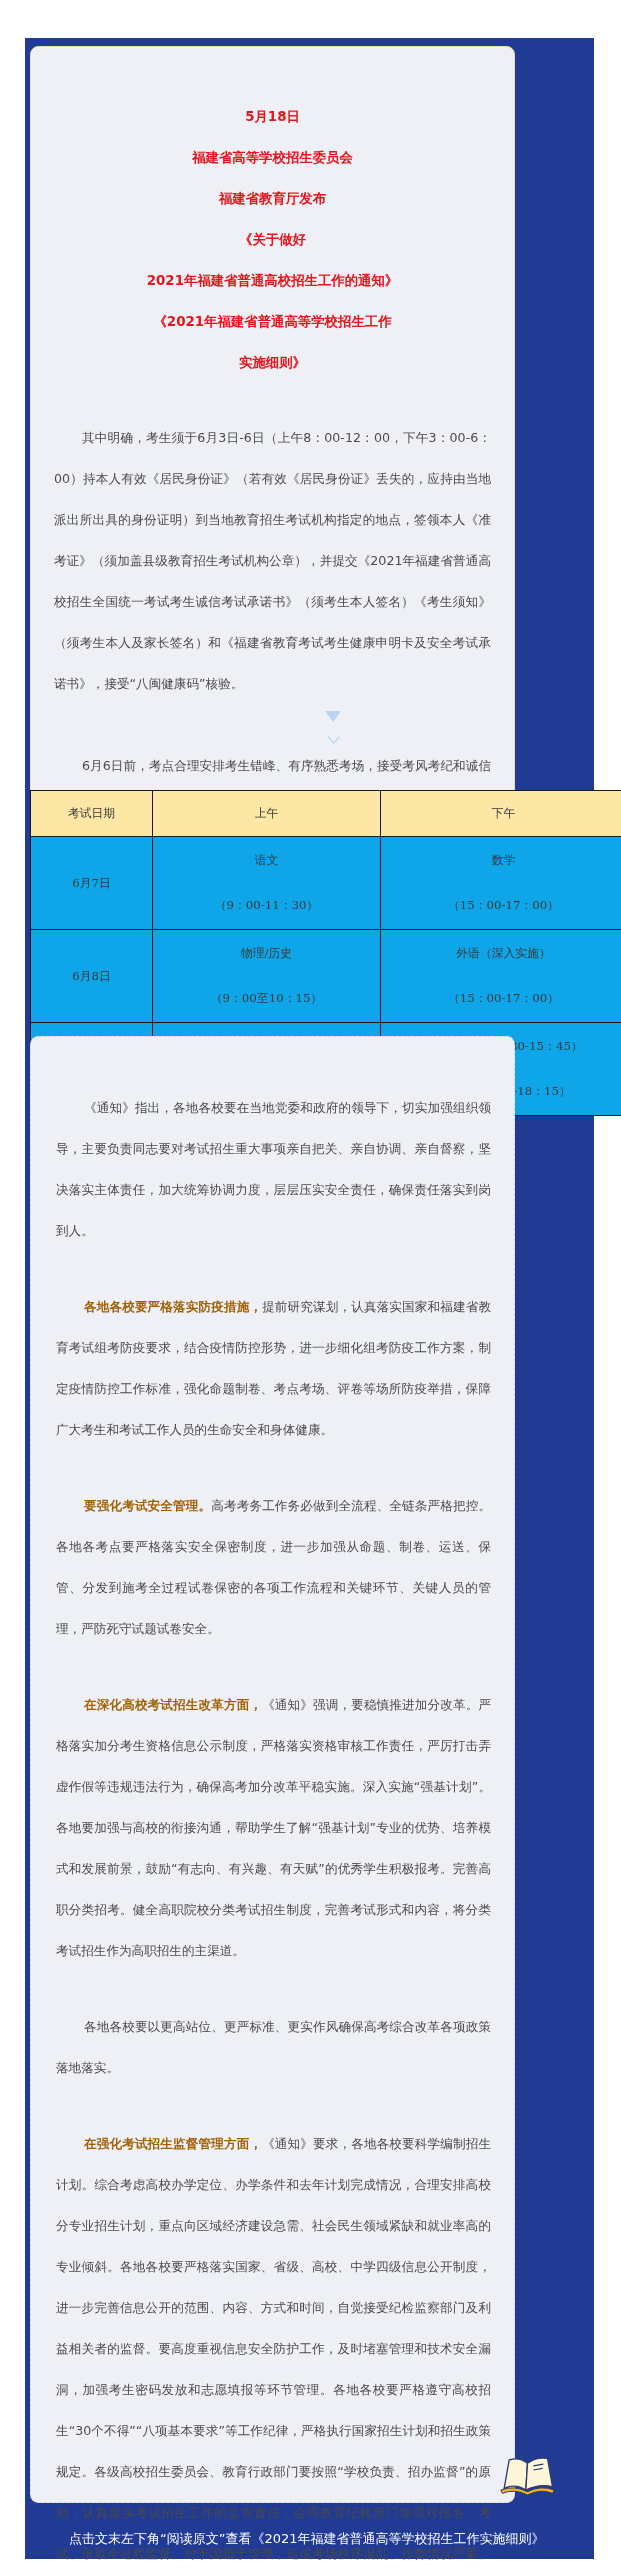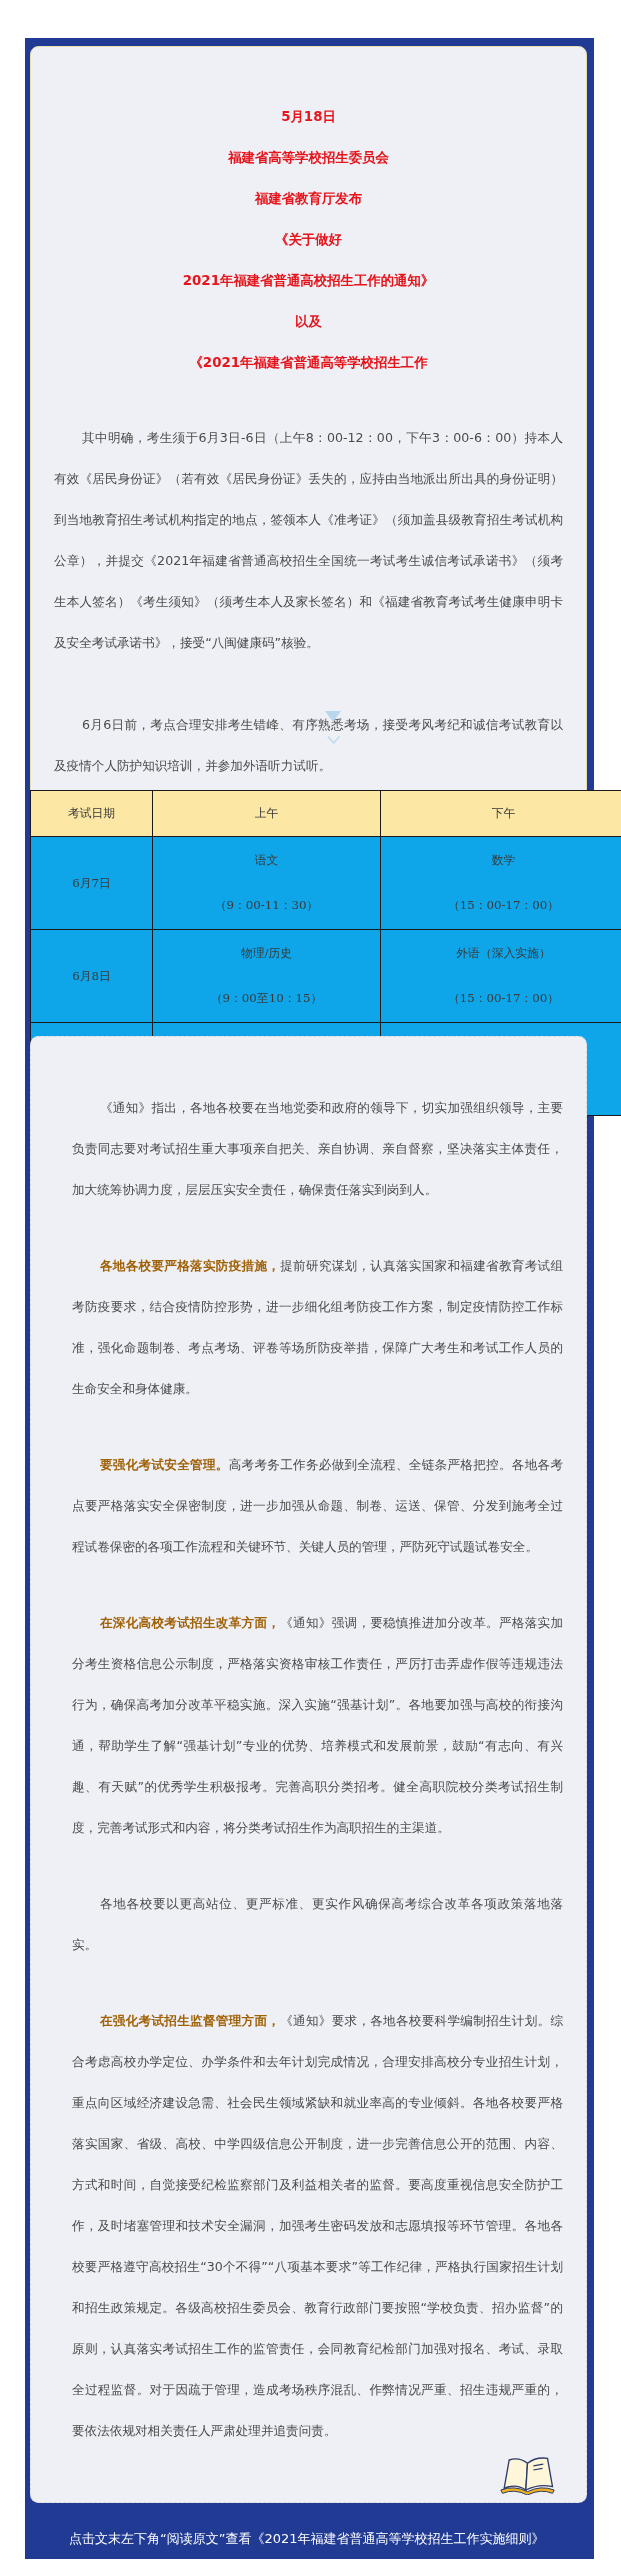--- a/index.html
+++ b/index.html
@@ -1,20 +1,20 @@
 <!DOCTYPE html>
 <html style="font-size:13.4px"><head>
 <meta charset="utf-8">
 <style>
   html, body { margin: 0; padding: 0; background: #ffffff; }
   body { width: 621px; height: 2576px; position: relative; overflow: hidden;
          font-family: "DejaVu Sans", "Liberation Sans", sans-serif; }
   .frame { position: absolute; left: 25px; top: 38px; width: 569px; height: 2521px;
            background: #213b94; }
-  .card { position: absolute; left: 5px; width: 557px; background: #eef0f6;
+  .card { position: absolute; left: 5px; width: 485px; background: #eef0f6;
           border-radius: 8.4px; box-sizing: border-box; }
   .card1 { top: 8.4px; height: 284px; border: 0.8px solid #e8e0a8; }
   .card2 { top: 329px; border: 0.8px dashed #d6d8de; }
 
   .red-head { text-align: center; color: #e6141b; font-weight: bold; font-size: 13.4px;
               line-height: 41px; }
   .red-head .line { display: block; }
   .para { color: #4a4a4a; font-size: 12.6px; line-height: 41px; text-indent: 28px;
           margin: 0; text-align: justify; }
   .red-inline { color: #a16207; font-weight: bold; }
@@ -42,22 +42,22 @@
 
 <div class="frame">
 
   <div class="card card1" style="height:auto;">
     <div class="red-head" style="padding-top:49px;">
       <span class="line">5月18日</span>
       <span class="line">福建省高等学校招生委员会</span>
       <span class="line">福建省教育厅发布</span>
       <span class="line">《关于做好</span>
       <span class="line">2021年福建省普通高校招生工作的通知》</span>
-      <span class="line">以及</span>
       <span class="line">《2021年福建省普通高等学校招生工作</span>
+      <span class="line">实施细则》</span>
     </div>
     <div style="padding:34px 23px 0 23px;">
       <p class="para">其中明确，考生须于6月3日-6日（上午8：00-12：00，下午3：00-6：00）持本人有效《居民身份证》（若有效《居民身份证》丢失的，应持由当地派出所出具的身份证明）到当地教育招生考试机构指定的地点，签领本人《准考证》（须加盖县级教育招生考试机构公章），并提交《2021年福建省普通高校招生全国统一考试考生诚信考试承诺书》（须考生本人签名）《考生须知》（须考生本人及家长签名）和《福建省教育考试考生健康申明卡及安全考试承诺书》，接受“八闽健康码”核验。</p>
       <p class="para" style="margin-top:41px;">6月6日前，考点合理安排考生错峰、有序熟悉考场，接受考风考纪和诚信考试教育以及疫情个人防护知识培训，并参加外语听力试听。</p>
     </div>
     <div class="red-head" style="padding-top:39px; padding-bottom:17px;">
       <span class="line">全国统考</span>
       <span class="line">和普通高中学业水平选择性考试</span>
       <span class="line">于6月7日至9日举行</span>
       <span class="line">具体科目考试时间安排为</span>
@@ -109,21 +109,21 @@
           <span class="stack">地理（11：00-12：15）</span>
         </td>
         <td>
           <span class="stack">思想政治（14：30-15：45）</span>
           <span class="stack">生物（17：00-18：15）</span>
         </td>
       </tr>
     </tbody>
   </table>
 
-  <div class="card card2" style="top:998px; height:1467px; padding:50px 23px 0 41px;">
+  <div class="card card2" style="top:998px; height:1467px; padding:50px 23px 0 25px;">
     <p class="para">《通知》指出，各地各校要在当地党委和政府的领导下，切实加强组织领导，主要负责同志要对考试招生重大事项亲自把关、亲自协调、亲自督察，坚决落实主体责任，加大统筹协调力度，层层压实安全责任，确保责任落实到岗到人。</p>
 
     <p class="para" style="margin-top:35px;">
       <span class="red-inline">各地各校要严格落实防疫措施，</span><span>提前研究谋划，认真落实国家和福建省教育考试组考防疫要求，结合疫情防控形势，进一步细化组考防疫工作方案，制定疫情防控工作标准，强化命题制卷、考点考场、评卷等场所防疫举措，保障广大考生和考试工作人员的生命安全和身体健康。</span>
     </p>
 
     <p class="para" style="margin-top:35px;">
       <span class="red-inline">要强化考试安全管理。</span><span>高考考务工作务必做到全流程、全链条严格把控。各地各考点要严格落实安全保密制度，进一步加强从命题、制卷、运送、保管、分发到施考全过程试卷保密的各项工作流程和关键环节、关键人员的管理，严防死守试题试卷安全。</span>
     </p>
 

